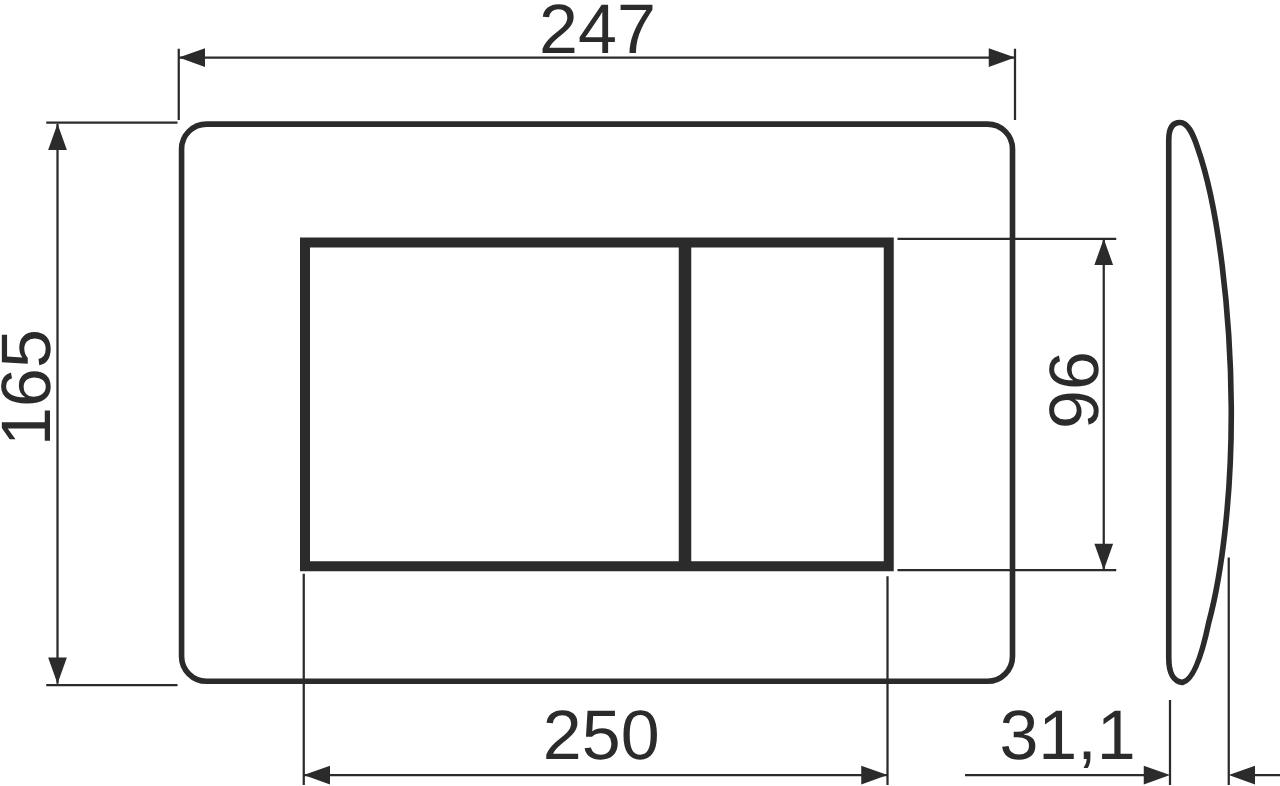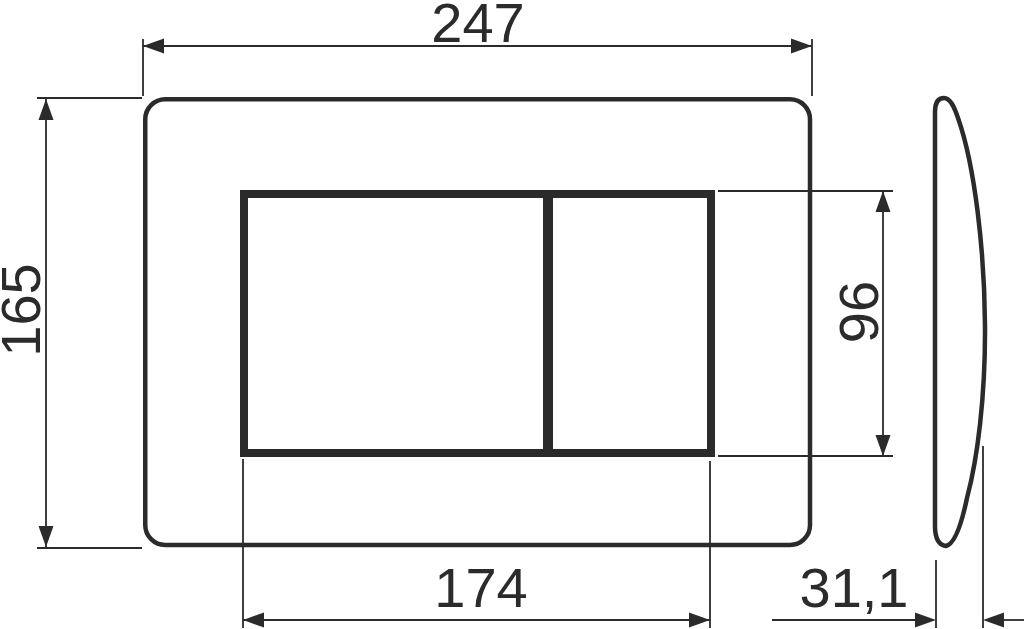--- a/index.html
+++ b/index.html
@@ -75,16 +75,16 @@
     <polygon class="ah" points="936,620 915,612.5 915,627.5"></polygon>
     <polygon class="ah" points="983,620 1004,612.5 1004,627.5"></polygon>
   </svg>
 
   <div class="dim-label" style="left:328px; top:-5px; width:300px;">247</div>
 
   <div class="dim-label rot" style="left:-59px; top:282px; width:160px; height:56px;">165</div>
 
   <div class="dim-label rot" style="left:779px; top:284px; width:160px; height:56px;">96</div>
 
-  <div class="dim-label" style="left:331px; top:560px; width:300px;">174</div>
+  <div class="dim-label" style="left:331px; top:560px; width:300px;">250</div>
 
   <div class="dim-label" style="left:704px; top:560px; width:300px;">31,1</div>
 </div>
 
 </body></html>

